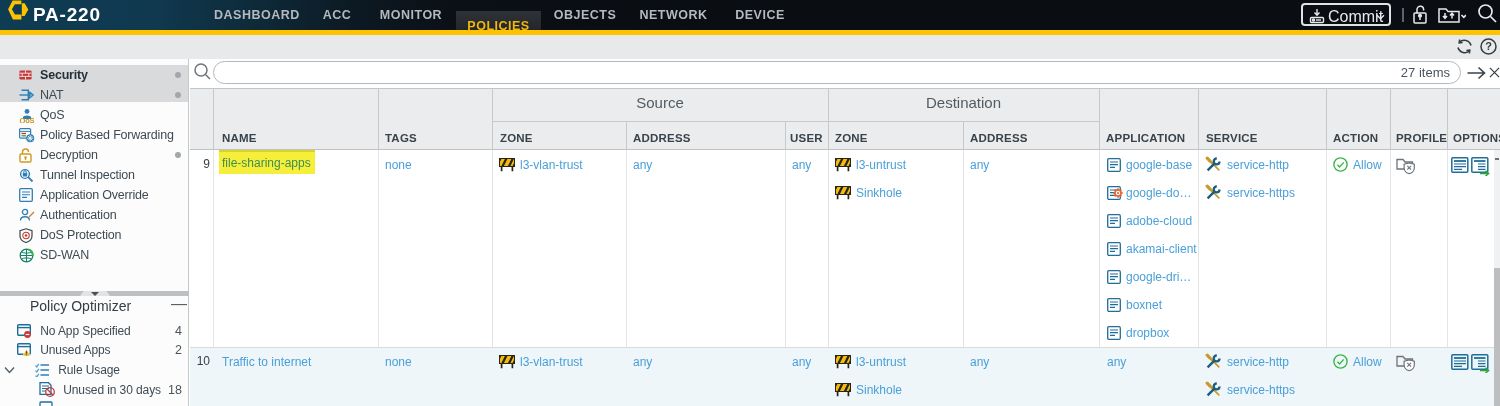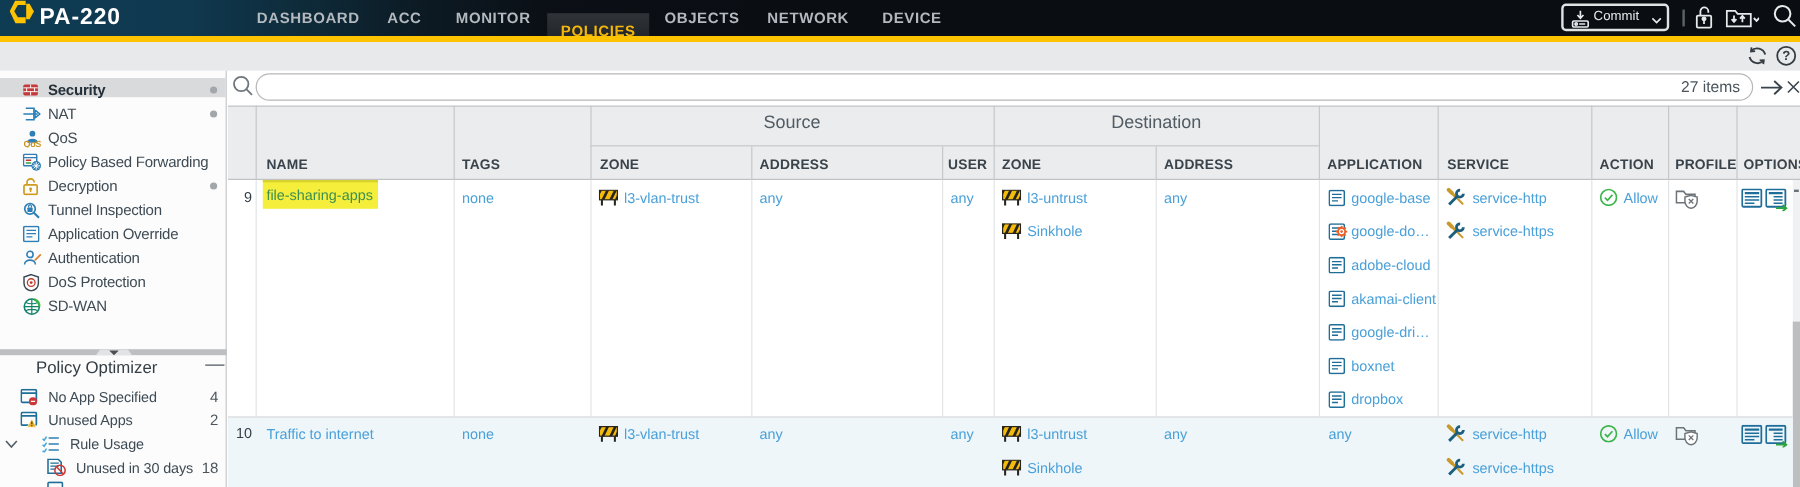--- a/index.html
+++ b/index.html
@@ -12,26 +12,26 @@
   background:linear-gradient(to right,#0e3c52 0px,#103950 150px,#0e2b3a 250px,#0c1a24 350px,#0b1016 450px,#0a0d12 700px,#0a0d11 100%); }
 #logo { left:8px; top:0px; }
 #brand { left:33px; top:4px; color:#fff; font-size:19px; font-weight:bold; letter-spacing:0.8px; }
 .nav { top:0; height:30px; line-height:31px; font-size:12.5px; font-weight:bold; color:#b3b9be; letter-spacing:0.5px; text-align:center; }
 .nav.on { color:#f2b70a; background:linear-gradient(to bottom,#2f3338,#1c1f23); }
 #yline { left:0; top:30px; width:1500px; height:5px; background:#fdc300; }
 #strip { left:0; top:35px; width:1500px; height:24px; background:#e8e9ea; }
 
 
 #commit { left:1301px; top:3px; width:90px; height:23px; border:2px solid #dfe3e4; border-radius:4px; color:#e7eaeb; font-size:13px; }
-#commit span { position:absolute; left:25px; top:3px; font-size:11px;text-align:right; }
+#commit span { position:absolute; left:25px; top:3px; font-size:16px;text-align:right; }
 .tsep { left:1402px; top:8px; width:2px; height:14px; background:#5c646a; }
 
 
 #sidebar { left:0; top:59px; width:189px; height:347px; background:#fcfcfc; border-right:1px solid #c6c8c9; }
-.srow { position:absolute; left:0; width:188px; height:16px; font-size:12.5px; letter-spacing:-0.2px; color:#3e4b54; }
+.srow { position:absolute; left:0; width:188px; height:37px; font-size:12.5px; letter-spacing:-0.2px; color:#3e4b54; }
 .srow .lbl { position:absolute; left:40px; top:3px; }
 .srow.sel { background:#d9dadb; font-weight:bold; color:#25313a; }
 .sico { position:absolute; left:19px; top:3px; }
 .dot { position:absolute; left:175px; width:6px; height:6px; border-radius:3px; background:#a2a7ab; }
 #split { left:0; top:291px; width:189px; height:5px; background:#bcc0c3; }
 #split .pill { position:absolute; left:80px; top:0px; width:30px; height:5px; background:#e2e3e4; clip-path:polygon(12% 0,88% 0,100% 100%,0 100%); }
 #split .tri { position:absolute; left:91px; top:1px; width:0; height:0; border-left:4px solid transparent; border-right:4px solid transparent; border-top:4px solid #4a4f53; }
 #opthead { left:2px; top:298px; font-size:14px; color:#333d44;margin-left:28px; }
 #optdash { left:171px; top:295px; font-size:16px; color:#555d63; }
 .orow { position:absolute; font-size:12px; letter-spacing:-0.1px; color:#3e4b54; }

